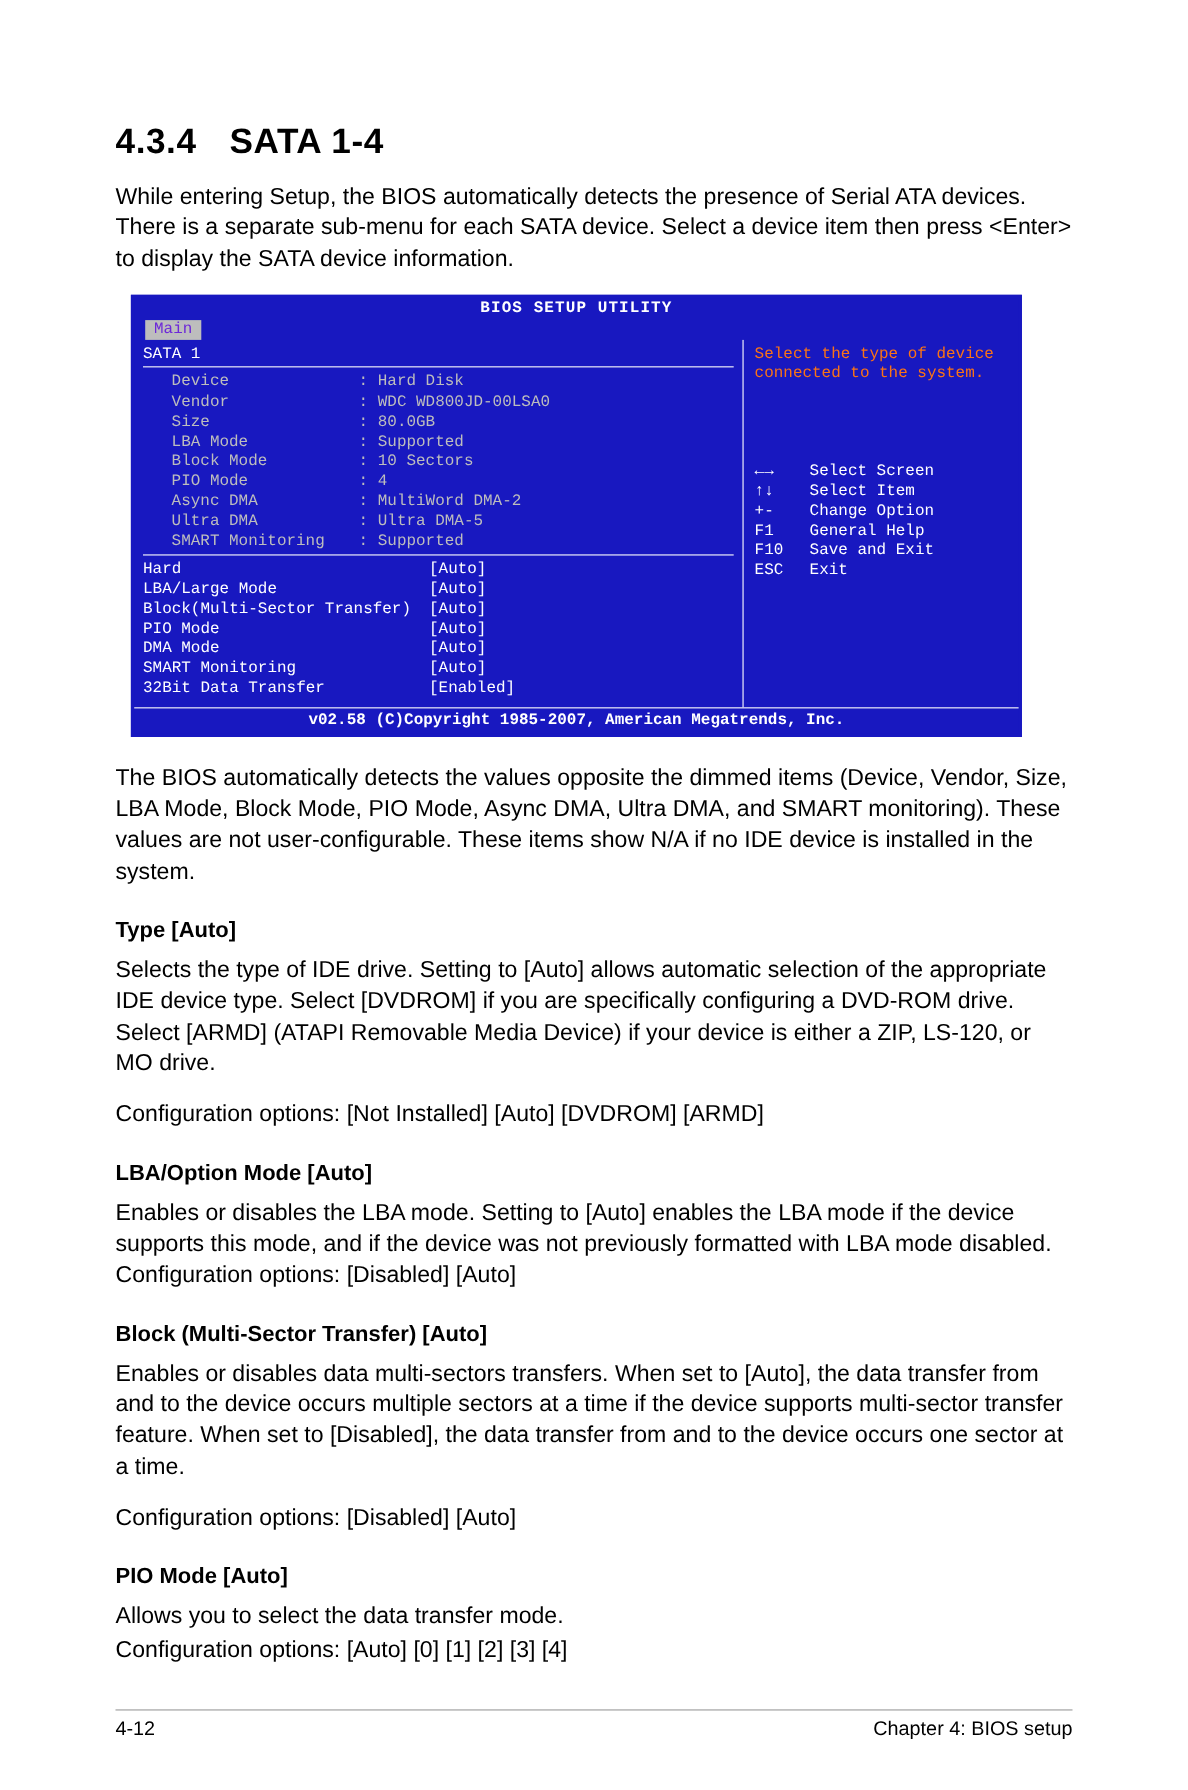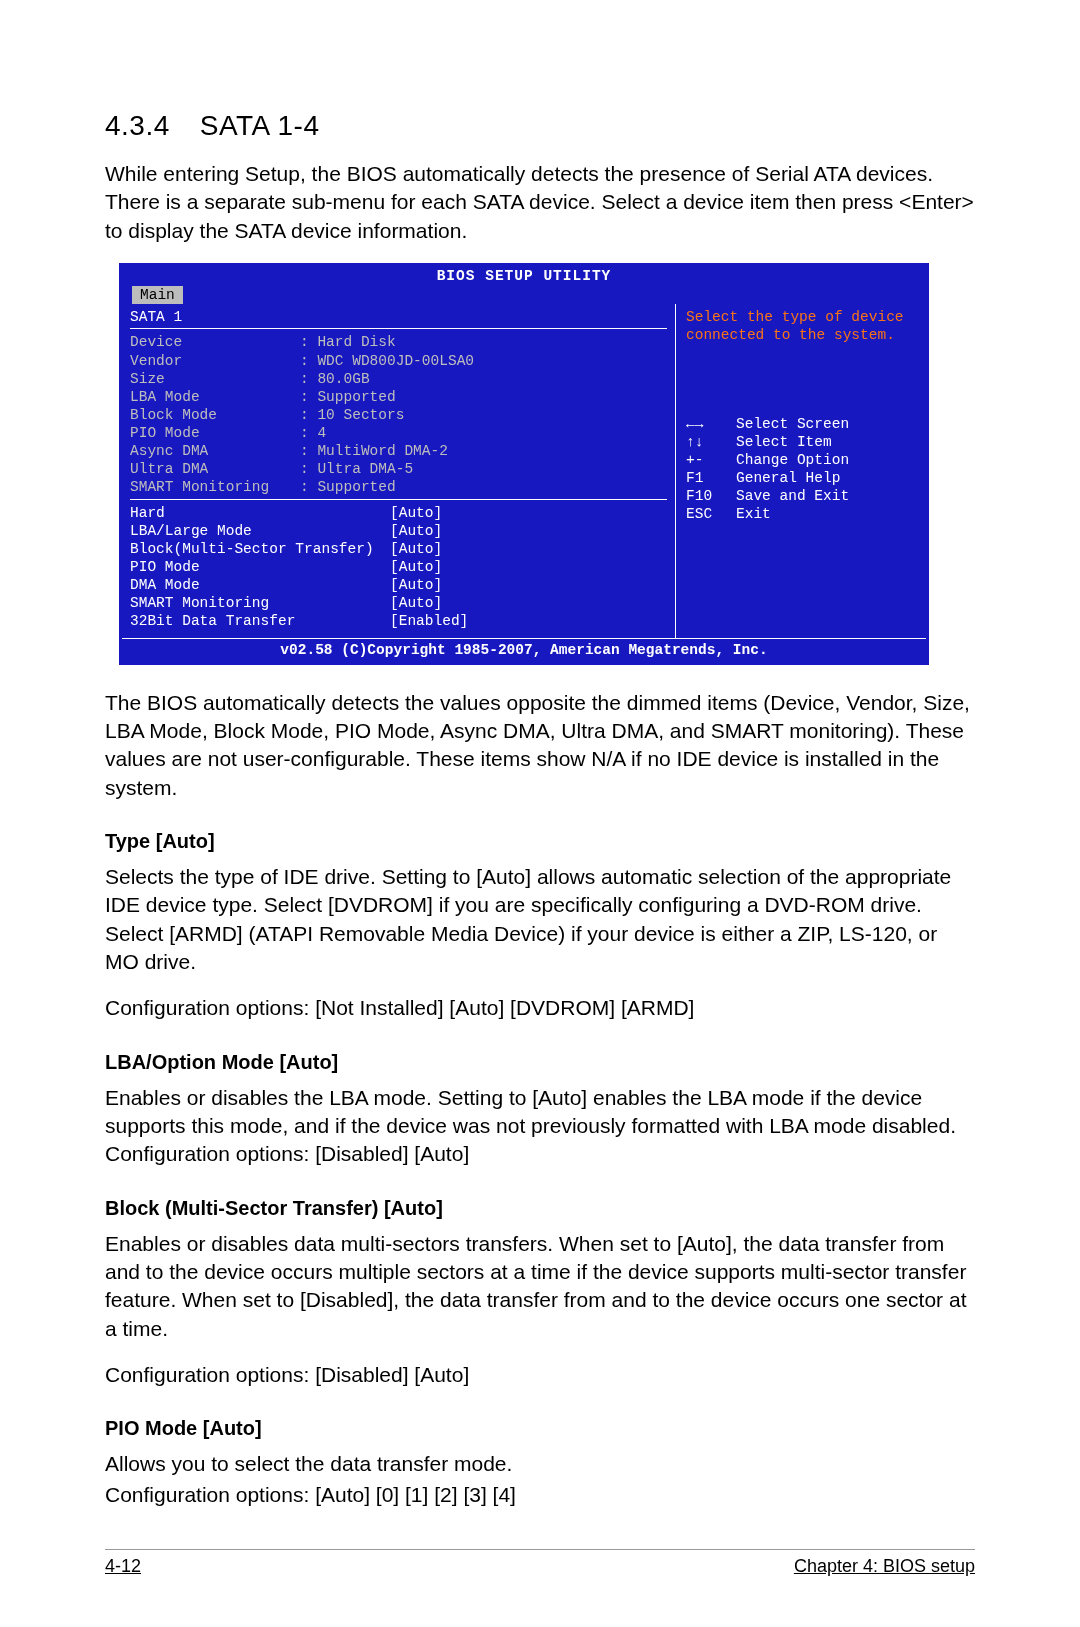--- a/index.html
+++ b/index.html
@@ -7,22 +7,22 @@
     margin: 0;
     background: #fff;
     font-family: Arial, Helvetica, sans-serif;
     color: #000;
     width: 1080px;
   }
   .page {
     padding: 110px 105px 50px 105px;
   }
   h2.section-title {
-    font-size: 28px;
-    font-weight: normal;
+    font-size: 32px;
+    font-weight: bold;
     margin: 0 0 18px 0;
     letter-spacing: 0.5px;
   }
   h2.section-title .num { margin-right: 30px; }
   p.body {
     font-size: 21px;
     line-height: 1.35;
     margin: 0 0 18px 0;
   }
   h3.sub {
@@ -41,21 +41,21 @@
     color: #fff;
   }
   .bios-title {
     text-align: center;
     padding: 1px 0;
     letter-spacing: 1px;
     font-weight: bold;
   }
   .bios-tab {
     background: #bdbdbd;
-    color: #000000;
+    color: #6d28d9;
     padding: 0 8px;
     display: inline-block;
     margin-left: 10px;
     text-align: center;
   }
   .bios-body {
     display: flex;
     align-items: stretch;
   }
   .bios-left {
@@ -69,21 +69,21 @@
     border-left: 0;
   }
   .bios-panel-title {
     color: #fff;
     margin-bottom: 2px;
   }
   .bios-divider {
     border-top: 1px solid #fff;
     margin: 2px 0 4px 0;
   }
-  .info-table { color: #bdbdbd; }
+  .info-table { color: #bdbdbd; margin-left: 26px; }
   .info-row { display: flex; }
   .info-row .lbl { width: 170px; white-space: pre; }
   .info-row .val { flex: 1; white-space: pre; }
   .opt-table { color: #fff; margin-top: 4px; }
   .opt-row { display: flex; }
   .opt-row .lbl { width: 260px; white-space: pre; }
   .opt-row .val { flex: 1; white-space: pre; }
   .help-text { color: #f97316; white-space: pre-wrap; }
   .nav-table { margin-top: 70px; }
   .nav-row { display: flex; color: #fff; }
@@ -96,21 +96,20 @@
     font-weight: bold;
     border-top: 1px solid #fff;
   }
   .page-footer {
     border-top: 1px solid #999;
     margin-top: 40px;
     padding-top: 6px;
     display: flex;
     justify-content: space-between;
     font-size: 18px;
-    text-decoration: underline;
   }
 </style>
 </head>
 <body>
 
 <div class="page">
 
   <h2 class="section-title">
     <span class="num">4.3.4</span><span>SATA 1-4</span>
   </h2>

